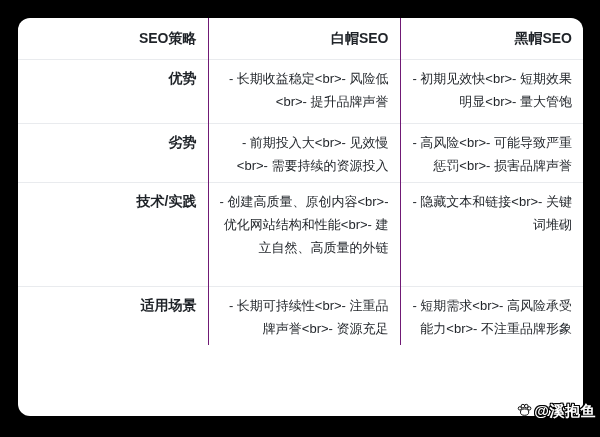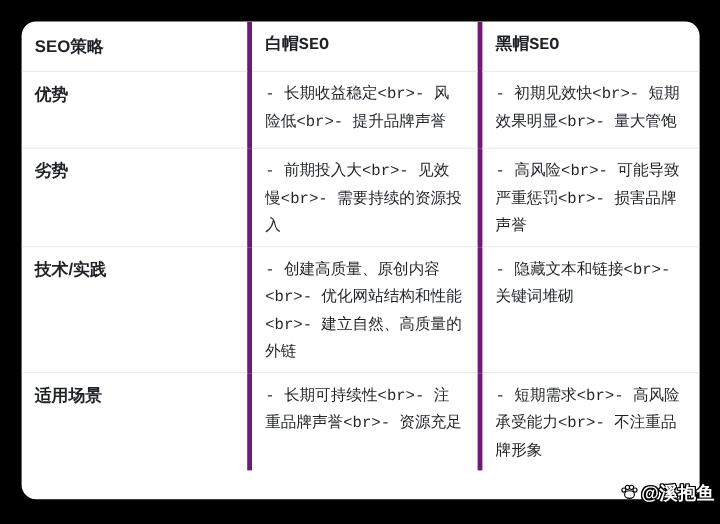--- a/index.html
+++ b/index.html
@@ -24,31 +24,30 @@
     border-radius: 12px;
     overflow: hidden;
   }
   table {
     border-collapse: collapse;
     table-layout: fixed;
     width: 565px;
   }
   th, td {
     vertical-align: top;
-    text-align: left;
+    text-align: right;
     padding: 7px 11px 5px 11px;
     font-size: 13px;
     line-height: 23px;
     color: #1f2328;
     word-break: break-word;
     overflow: hidden;
   }
   th + th, td + td {
-    border-left: 4px solid #701a75;
-    font-family: Liberation Mono, monospace;
+    border-left: 1px solid #701a75;
   }
   tbody td {
     border-top: 1px solid #e9ebee;
   }
   thead th {
     font-weight: bold;
     font-size: 14px;
     padding-top: 9px;
   }
   td.rowlabel {

